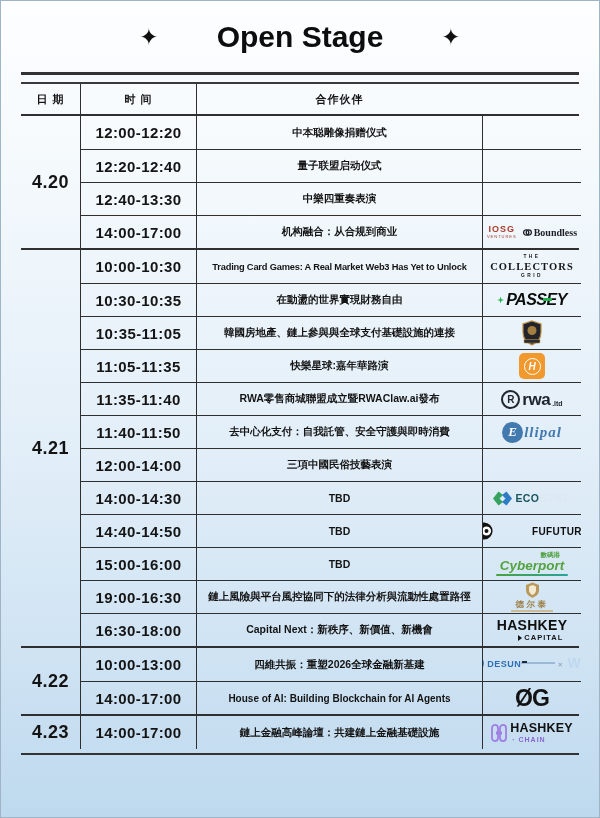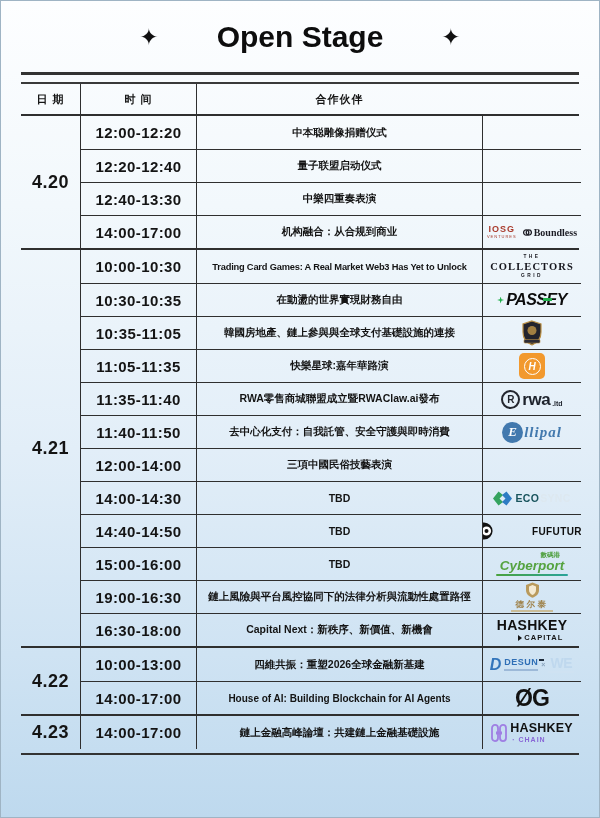--- a/index.html
+++ b/index.html
@@ -70,21 +70,21 @@
   .cy-line{width:72px;height:2.5px;border-radius:2px;background:linear-gradient(90deg,#49a23d,#2aa39a);margin-top:1px;}
   .lg-dertai{display:flex;flex-direction:column;align-items:center;line-height:1.2;}
   .dt-name{font-size:8.5px;font-weight:700;letter-spacing:2.5px;color:#9e8148;margin-top:1px;}
   .dt-sub{width:42px;height:1.5px;background:#cabd98;margin-top:1px;}
   .lg-hkcap{display:flex;flex-direction:column;line-height:1.1;align-items:center;}
   .hk-main{font-size:14px;font-weight:900;letter-spacing:0.3px;color:#0f0f0f;}
   .hk-sub{display:flex;align-items:center;gap:2px;align-self:flex-end;margin-right:4px;font-size:7.5px;font-weight:700;letter-spacing:1px;color:#141414;}
   .tri{width:0;height:0;border-left:4px solid #141414;border-top:3px solid transparent;border-bottom:3px solid transparent;}
   .lg-desunwe{display:flex;align-items:center;gap:3px;}
   .ds-d{font-size:16px;font-weight:900;font-style:italic;color:#3375bb;line-height:1;}
-  .ds-txt{display:flex;flex-direction:column;line-height:1;}
+  .ds-txt{display:flex;flex-direction:row;line-height:1;}
   .ds-name{font-size:9px;font-weight:800;letter-spacing:0.5px;color:#2f6fb6;position:relative;}
   .ds-name::after{content:"";position:absolute;right:-6px;top:1px;width:5px;height:2px;background:#1c2a3a;}
   .ds-sub{width:34px;height:2px;background:#9db9d8;margin-top:2px;}
   .ds-x{font-size:7px;font-weight:700;color:#8aa4bd;}
   .we-wrap{display:flex;flex-direction:column;align-items:center;line-height:1;}
   .we-name{font-size:14px;font-weight:900;letter-spacing:-0.5px;color:#bfd8ee;}
   .we-sub{width:26px;height:1.5px;background:#cfe2f2;margin-top:1px;}
   .lg-og{font-size:23px;font-weight:900;letter-spacing:-1px;color:#121212;line-height:1;}
   .lg-hkchain{display:flex;align-items:center;gap:3px;}
   .hkc-txt{display:flex;flex-direction:column;line-height:1.1;}

